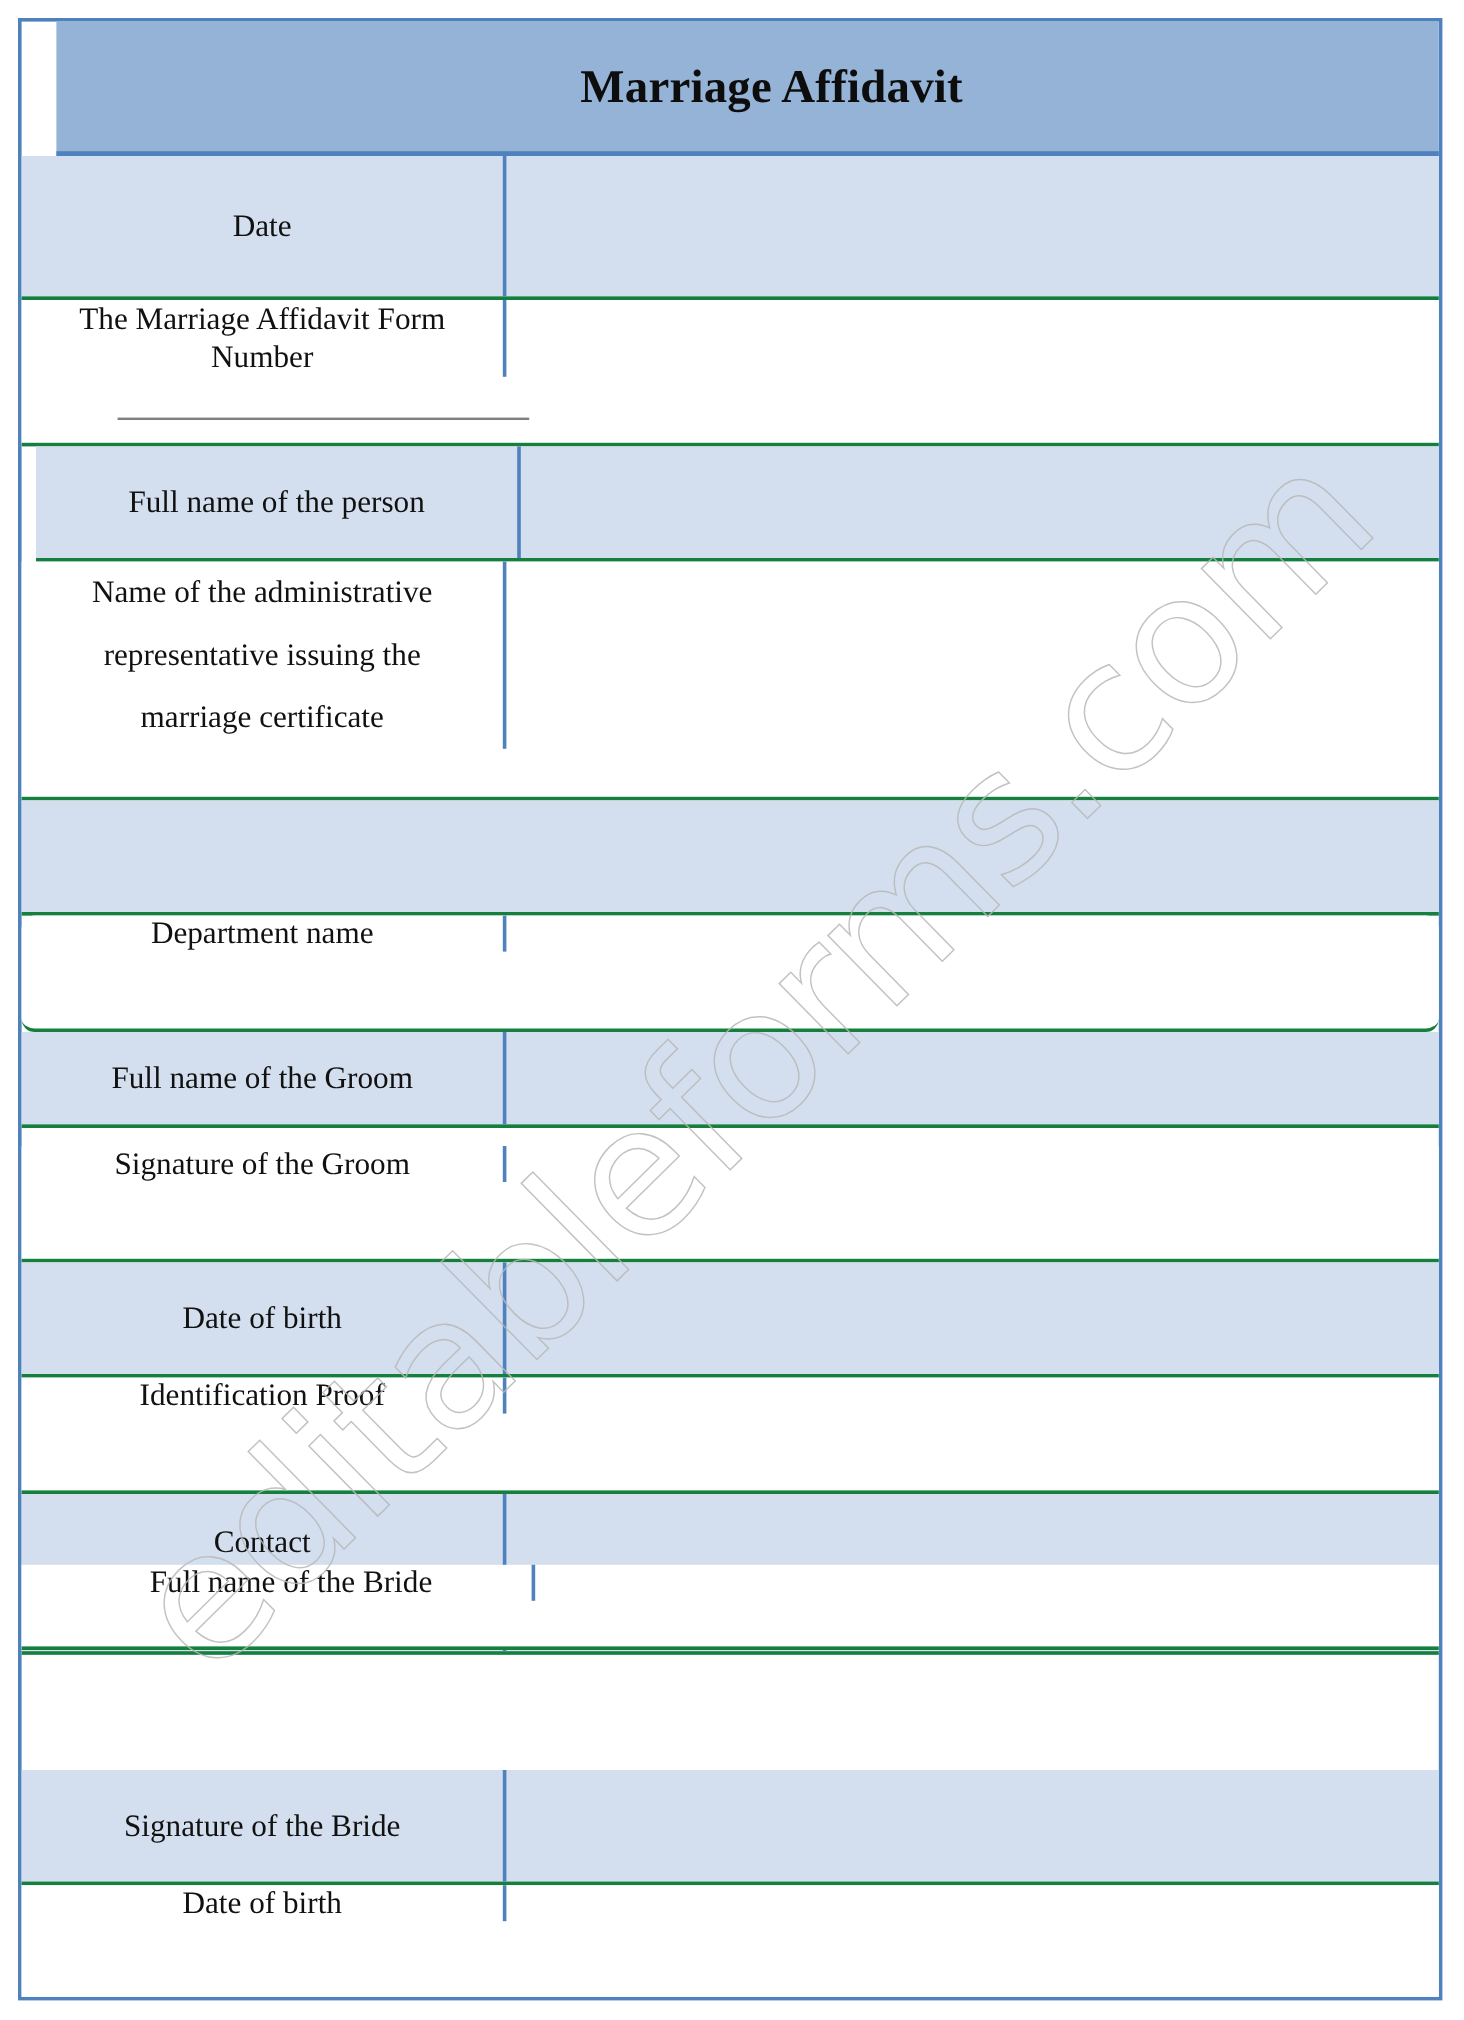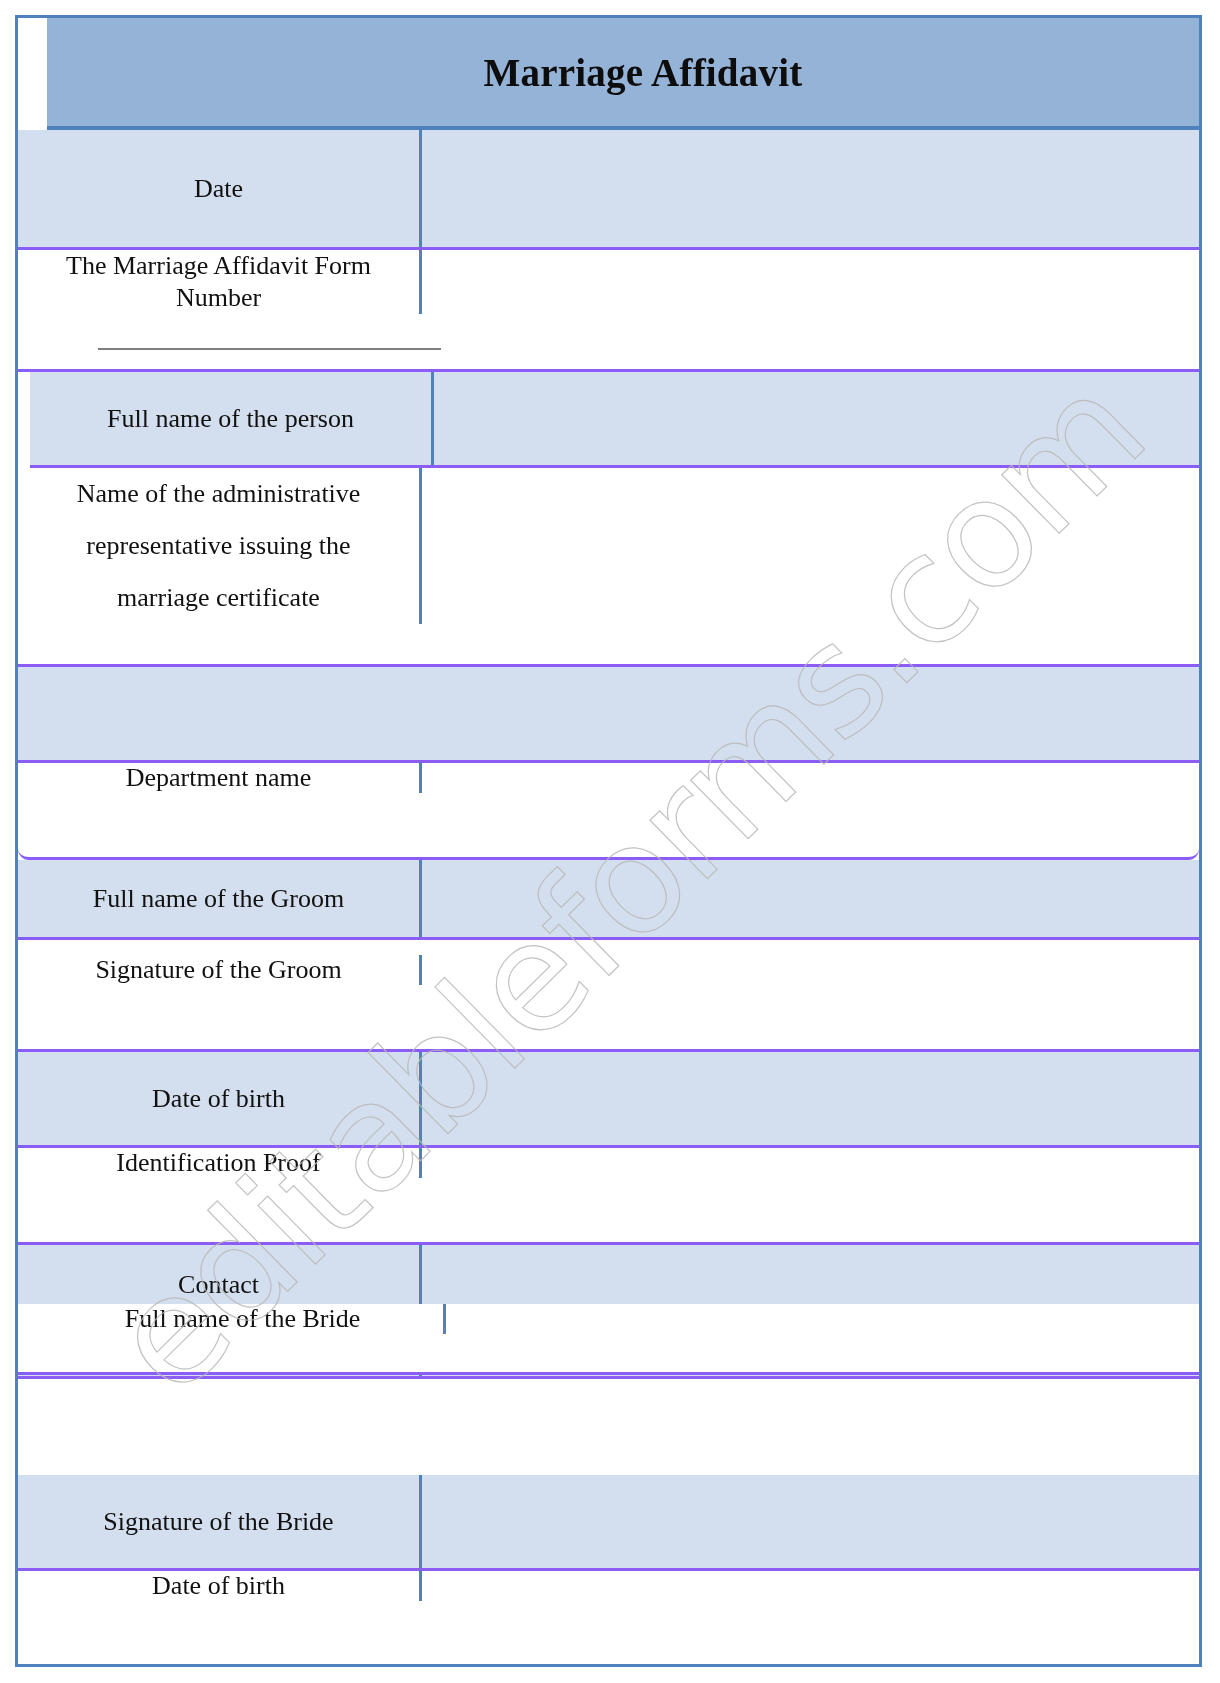--- a/index.html
+++ b/index.html
@@ -44,21 +44,21 @@
     font-size: 39px;
     color: #0d0d0d;
     letter-spacing: 0.2px;
     margin-left: 40px;
   }
   .row {
     position: absolute;
     left: 0;
     right: 0;
     box-sizing: border-box;
-    border-bottom: 3px solid #8b5cf6;
+    border-bottom: 3px solid #15803d;
     display: flex;
   }
   .row.last { border-bottom: none; }
   .row.shaded { background: #D3DFEE; }
   .row.plain { background: #ffffff; flex-direction: column; }
   .label {
     width: 404px;
     box-sizing: border-box;
     border-right: 3px solid #4F81BD;
     display: flex;

